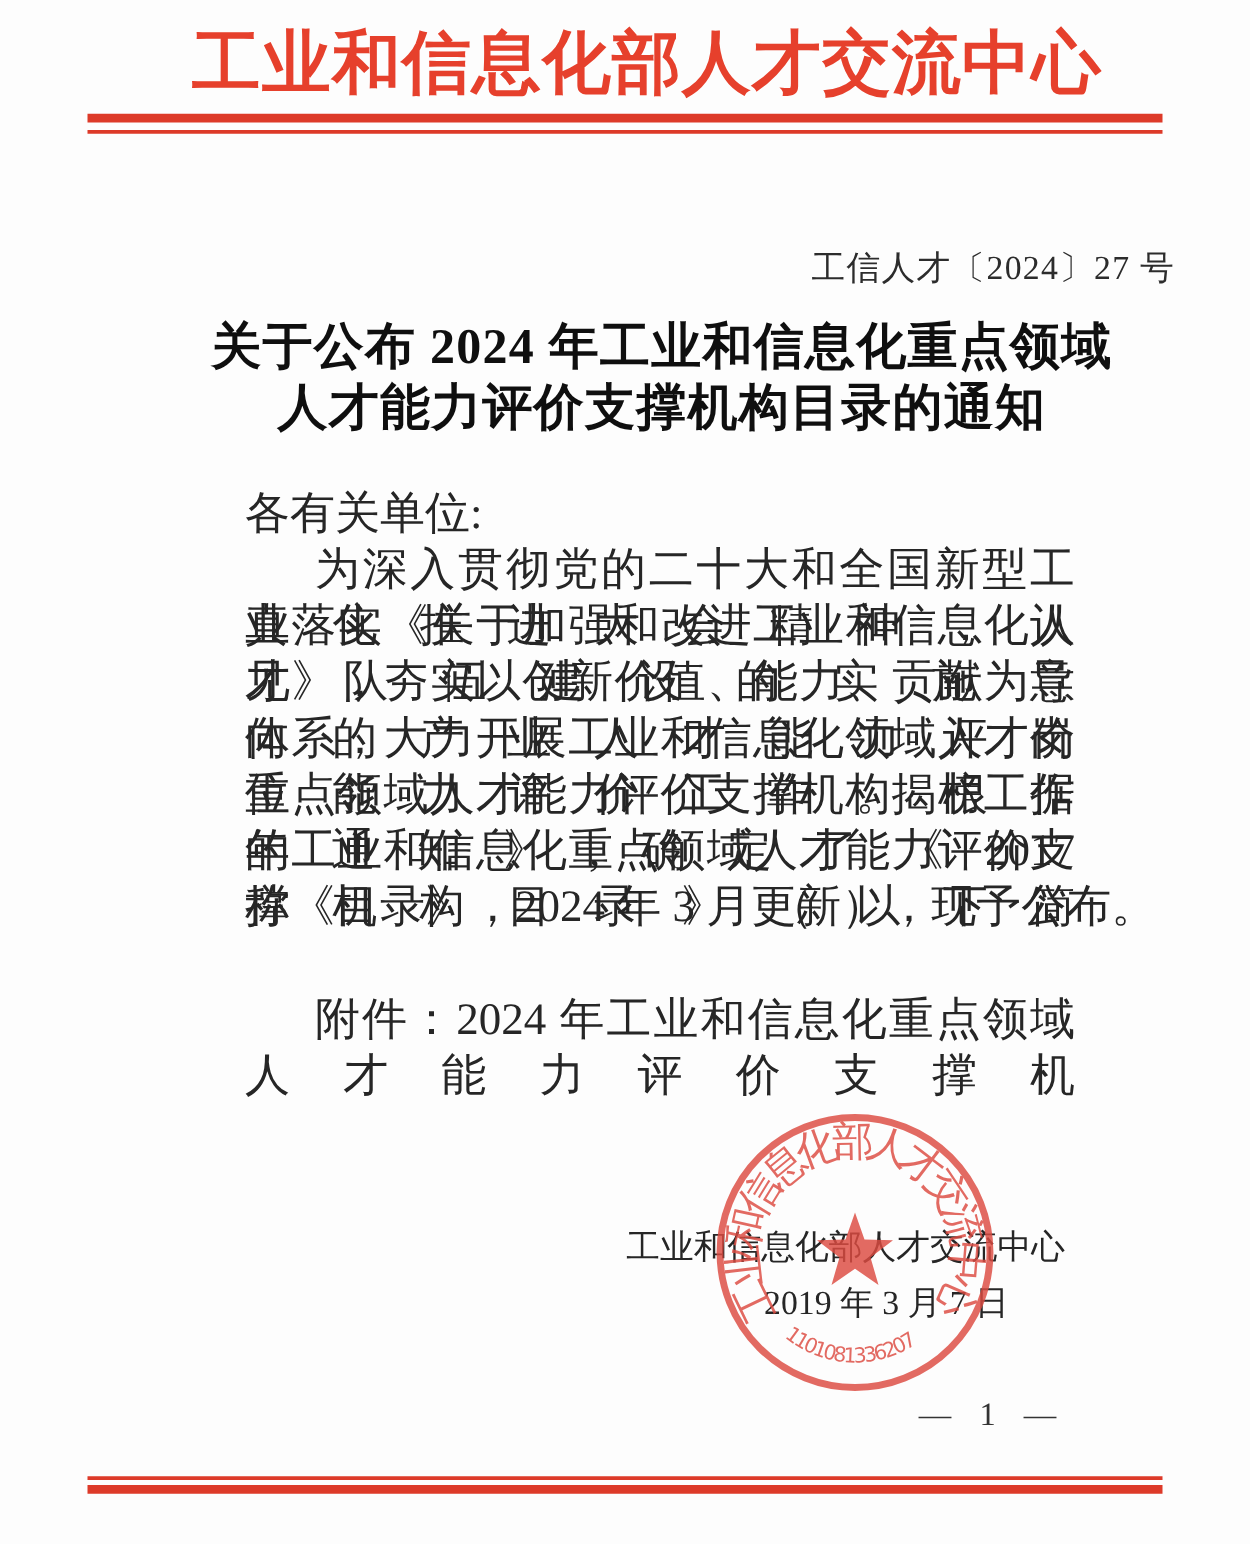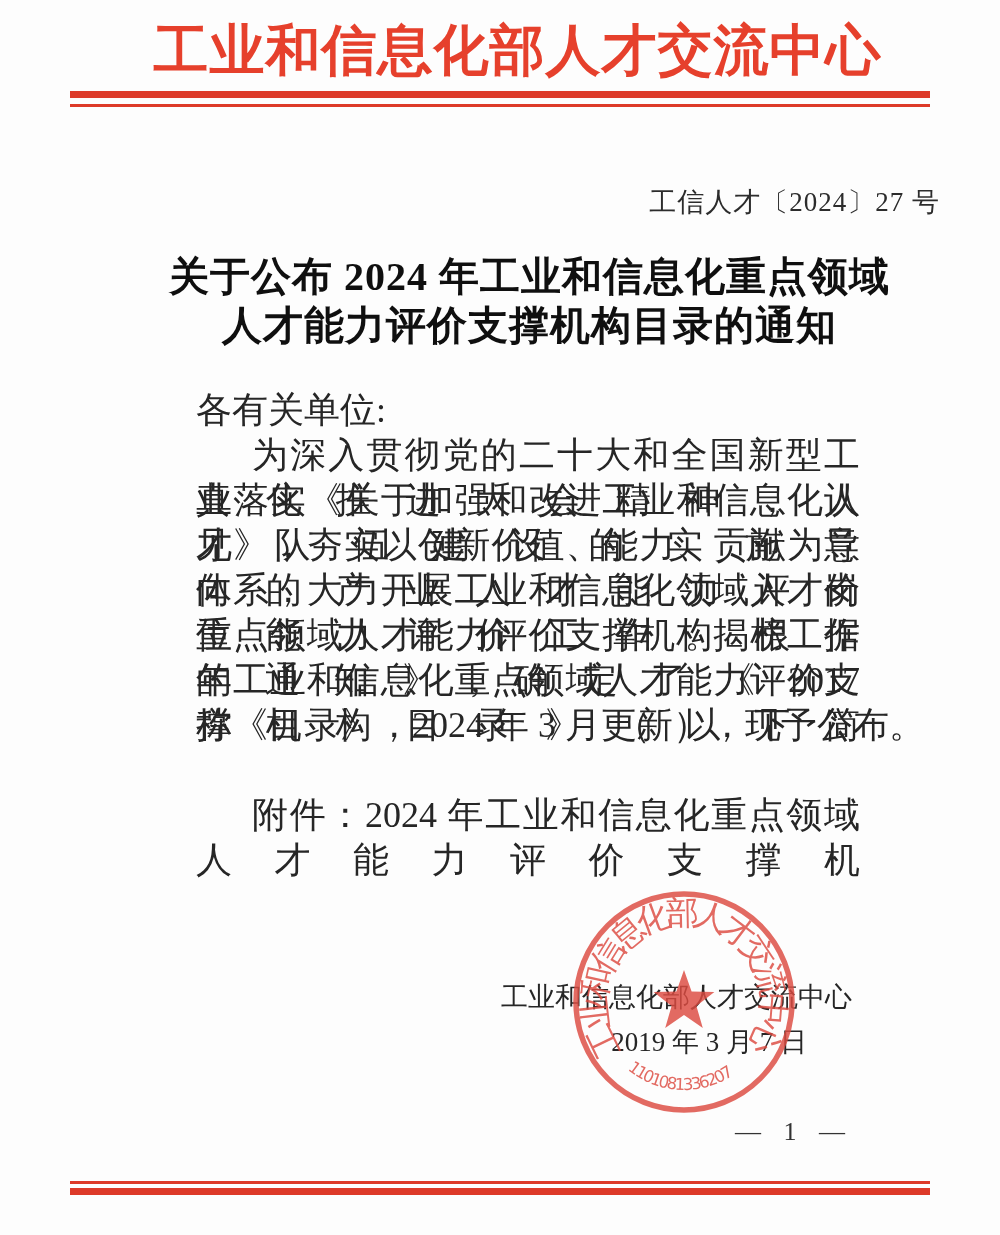--- a/index.html
+++ b/index.html
@@ -20,21 +20,21 @@
     letter-spacing:1px;
     line-height:70px;
   }
   .rule { position:absolute; left:70px; width:860px; }
   .rule-top-thick    { top:91px;     height:6.5px; }
   .rule-top-thin     { top:104px;    height:2.5px; }
   .rule-bottom-thin  { top:1181px;   height:2.5px; }
   .rule-bottom-thick { top:1187.5px; height:7px;   }
   
   .doc-number {
-    position:absolute; top:180px; right:95px;
+    position:absolute; top:192px; right:95px;
     font-size:27px; line-height:45px; color:#2c2c2c;
     letter-spacing:1px;
   }
   
   .doc-title {
     position:absolute; top:252px; left:12px; width:100%;
     text-align:center;
     font-size:40px; font-weight:bold; color:#0f0f0f;
     line-height:49px; letter-spacing:1px;
   }

